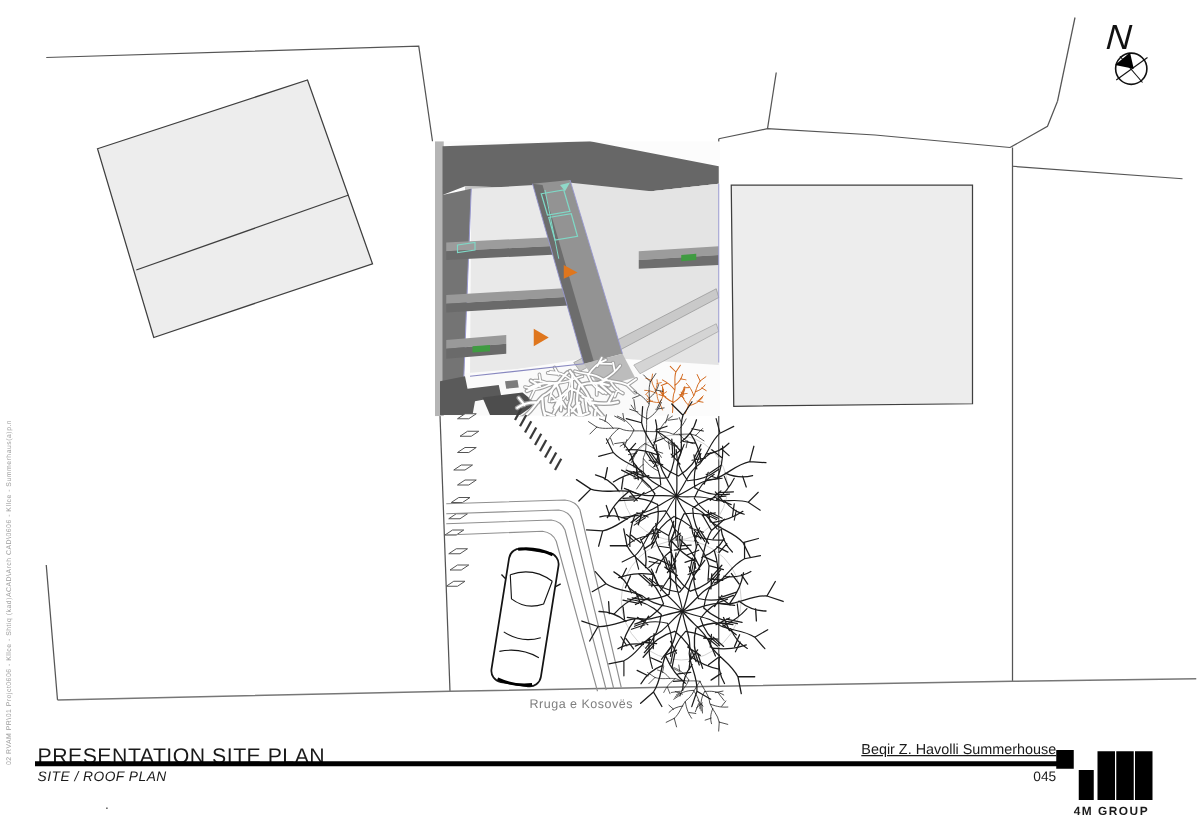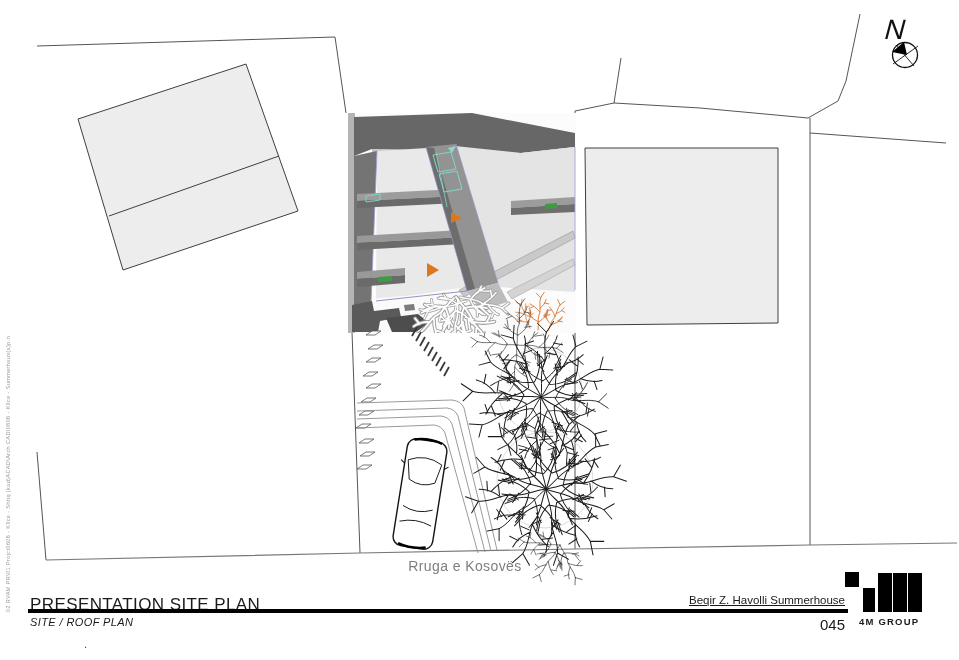--- a/index.html
+++ b/index.html
@@ -1,32 +1,32 @@
 <!DOCTYPE html>
 <html><head>
 <meta charset="utf-8">
 <style>
   html,body{margin:0;padding:0;background:#fff;}
   .sheet{position:relative;width:959px;height:660px;background:#ffffff;overflow:hidden;
          font-family:"Liberation Sans",sans-serif;color:#1a1a1a;}
   .plan-svg{position:absolute;left:0;top:0;}
   .street-label{position:absolute;left:405px;top:558px;width:120px;text-align:center;
-         font-size:14px;letter-spacing:.4px;color:#7e7e7e;}
+         font-size:10px;letter-spacing:.4px;color:#7e7e7e;}
   .north-n{position:absolute;left:885px;top:14px;font-style:italic;font-size:28px;
          font-weight:500;color:#111;transform:skewX(-4deg);}
   .margin-note{position:absolute;left:5px;top:612px;transform:rotate(-90deg);
          transform-origin:0 0;font-size:5.5px;letter-spacing:.4px;color:#9a9a9a;
          white-space:nowrap;width:440px;}
   .stray-mark{position:absolute;left:84px;top:638px;font-size:11px;color:#444;}
   .tb-presentation{position:absolute;left:30px;top:595px;font-size:17px;letter-spacing:.4px;}
   .tb-divider{position:absolute;left:28px;top:609px;width:820px;height:4px;background:#000;}
   .tb-subtitle{position:absolute;left:30px;top:616px;font-size:11px;letter-spacing:.4px;font-style:italic;}
   .tb-project{position:absolute;right:114px;top:594px;font-size:11.5px;text-decoration:underline;}
-  .tb-number{position:absolute;right:114px;top:616px;font-size:15px;}
-  .logo{position:absolute;left:845px;top:572px;width:80px;height:56px;}
+  .tb-number{position:absolute;right:114px;top:616px;font-size:11px;}
+  .logo{position:absolute;left:845px;top:600px;width:80px;height:56px;}
   .logo .bar{position:absolute;background:#000;}
   .logo .b1{left:0;top:0;width:14px;height:15px;}
   .logo .b2{left:18px;top:16px;width:12px;height:24px;}
   .logo .b3{left:33px;top:1px;width:14px;height:39px;}
   .logo .b4{left:48px;top:1px;width:14px;height:39px;}
   .logo .b5{left:63px;top:1px;width:14px;height:39px;}
   .logo .name{position:absolute;left:14px;top:44px;width:70px;font-size:9.5px;
          font-weight:bold;letter-spacing:1.2px;white-space:nowrap;}
 </style>
 </head>

